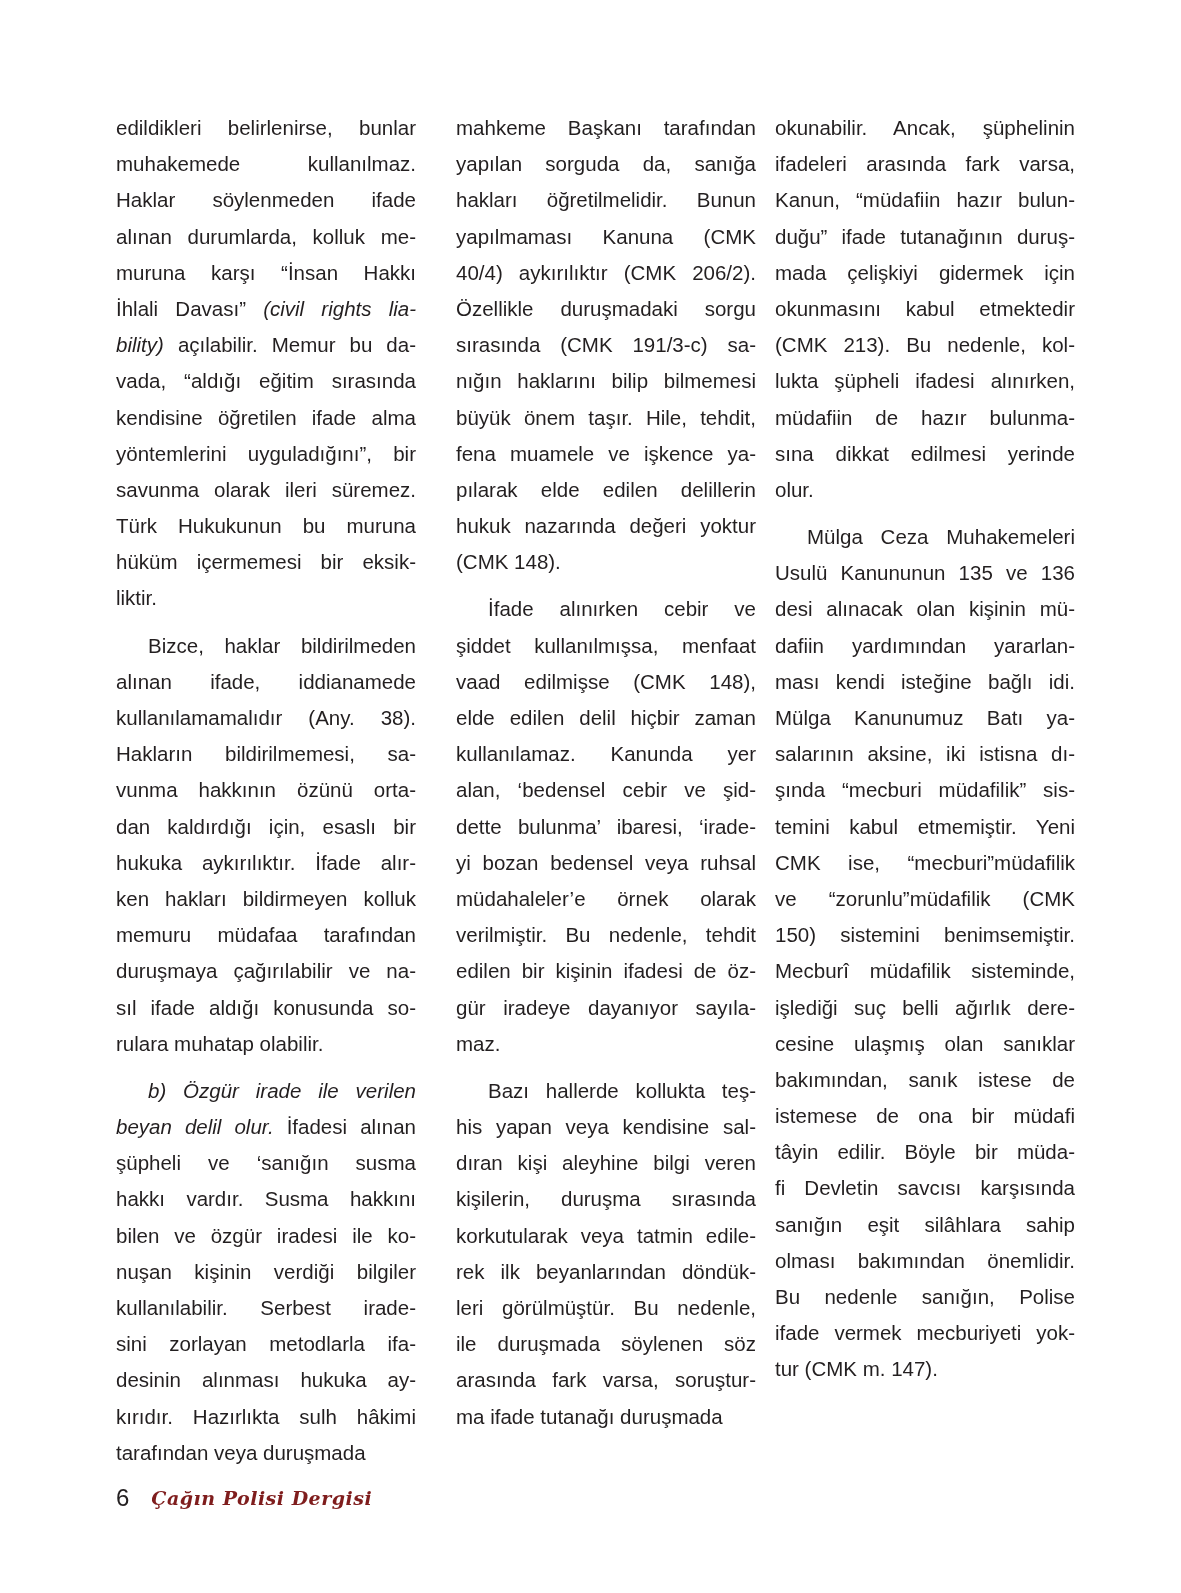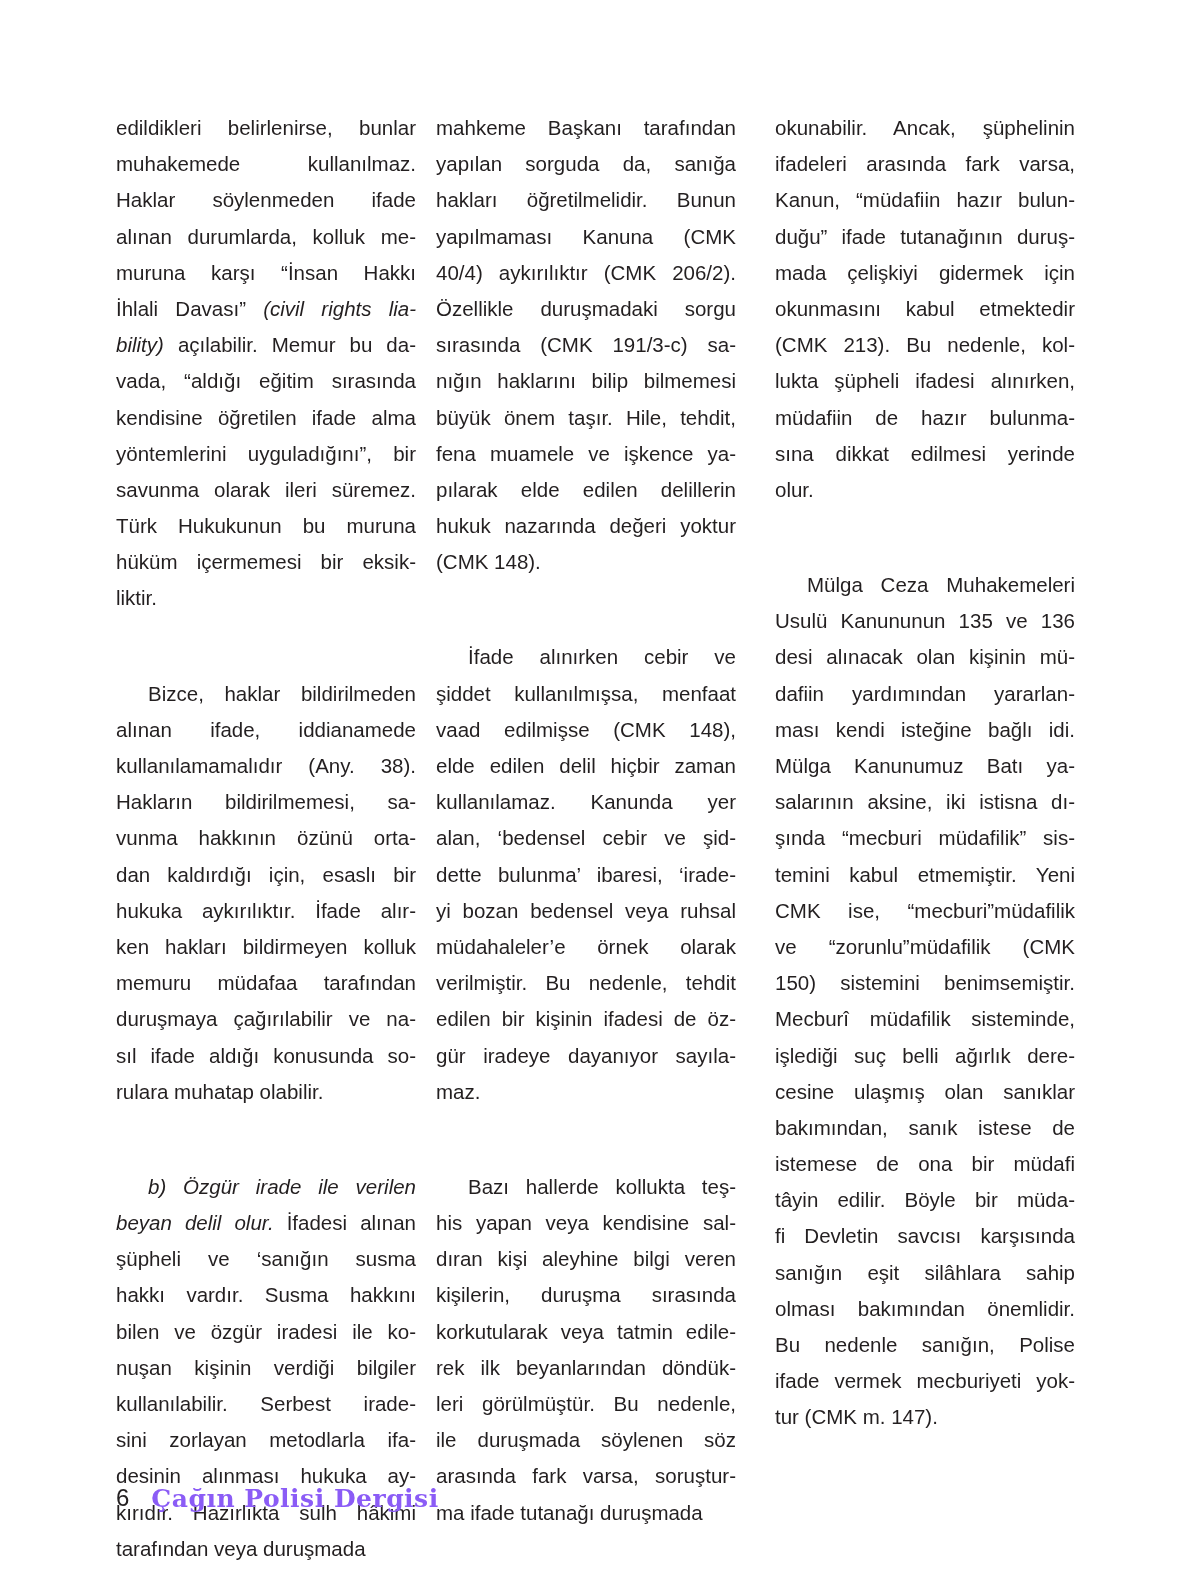--- a/index.html
+++ b/index.html
@@ -1,30 +1,30 @@
 <!DOCTYPE html>
 <html><head>
 <meta charset="utf-8">
 <style>
   html, body { margin: 0; padding: 0; background: #ffffff; }
   body { width: 1181px; height: 1593px; position: relative; overflow: hidden;
          font-family: "Liberation Sans", "DejaVu Sans", sans-serif; color: #231f20; }
   .col { position: absolute; top: 110px; width: 300px; font-size: 20.5px; }
   .col-1 { left: 116px; }
-  .col-2 { left: 436px; }
+  .col-2 { left: 456px; }
   .col-3 { left: 775px; }
   .line { display: block; height: 36.2px; line-height: 36.2px; white-space: nowrap;
           text-align: justify; text-align-last: justify; }
   .line.last { text-align-last: left; }
-  .line.indent { padding-left: 32px; margin-top: 48px; }
+  .line.indent { padding-left: 32px; }
   .para-gap { height: 11px; }
   .it { font-style: italic; }
   .footer { position: absolute; top: 1480px; left: 116px; height: 36px; display: flex; align-items: center; }
   .page-number { font-size: 24px; color: #231f20; margin-right: 22px; }
-  .journal-title { font-family: "DejaVu Serif", serif; font-weight: bold; font-size: 25px; color: #8b5cf6; letter-spacing: 0.5px; }
+  .journal-title { font-family: "DejaVu Serif", serif; font-style: italic; font-weight: bold; font-size: 19px; color: #7f1d1d; letter-spacing: 0.5px; }
 </style>
 </head>
 <body>
 
 <div class="col col-1">
     <div>
       <span class="line"><span>edildikleri belirlenirse, bunlar</span></span>
       <span class="line"><span>muhakemede kullanılmaz.</span></span>
       <span class="line"><span>Haklar söylenmeden ifade</span></span>
       <span class="line"><span>alınan durumlarda, kolluk me-</span></span>

